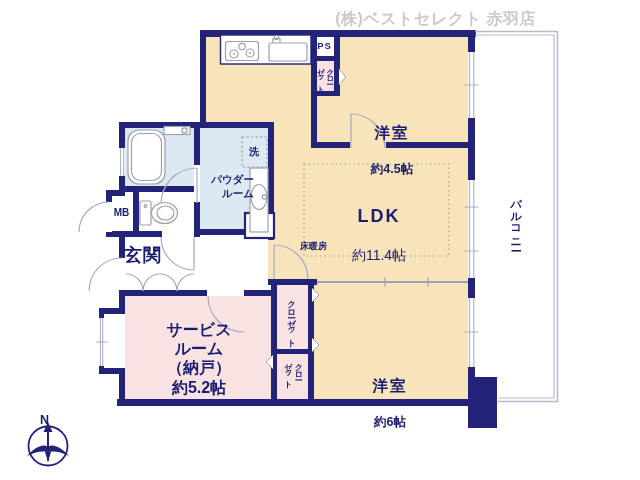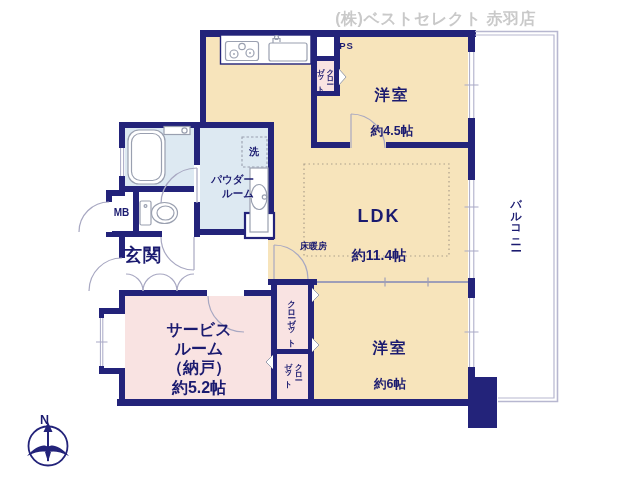--- a/index.html
+++ b/index.html
@@ -8,24 +8,24 @@
     --balcony_line:#b7b7d0; --heating_dots:#ac9f8b; --slide:#9e9eb8;
     --header_gray:#c9c9c9; --fixture:#9aa0b0;
   }
   html,body{margin:0;padding:0;overflow:hidden;background:#fff;}
   body{width:640px;height:480px;position:relative;font-family:"Liberation Sans","DejaVu Sans",sans-serif;}
   .stage{position:absolute;left:12px;top:0;width:532px;height:480px;}
   svg{position:absolute;left:0;top:0;}
   .lbl{position:absolute;color:var(--text);white-space:pre-line;line-height:1.2;}
   .center{text-align:center;}
   .vert{writing-mode:vertical-rl;text-orientation:upright;}
-  .room-name{font-size:15.5px;font-weight:700;letter-spacing:2px;}
+  .room-name{font-size:15.5px;font-weight:700;letter-spacing:2px;margin-top:38px;}
   .room-size{font-size:12.5px;font-weight:600;}
   .ldk-name{font-size:18px;font-weight:700;letter-spacing:2px;}
-  .ldk-size{font-size:14px;font-weight:700;}
+  .ldk-size{font-size:14px;font-weight:400;}
   .wall{fill:var(--wall);}
   .fx{stroke:var(--fixture);fill:none;stroke-width:1.2;}
   .fxw{stroke:var(--fixture);fill:#fff;stroke-width:1.2;}
   .arc{stroke:var(--door_arc);fill:none;stroke-width:1.2;}
   .leaf{stroke:var(--door_arc);stroke-width:1.2;}
   .glass{stroke:var(--glass);stroke-width:1;}
   .chev{stroke:var(--fixture);fill:#fff;stroke-width:1;}
 </style>
 </head>
 <body>
@@ -241,21 +241,21 @@
 （納戸）
 約5.2帖</div>
 
   <div class="lbl center" style="left:186px;top:173px;width:56px;font-size:10.5px;font-weight:700;line-height:1.3;text-align:right;">パウダー
 ルーム</div>
 
   <div class="lbl" style="left:112px;top:245px;font-size:18px;font-weight:700;letter-spacing:1px;">玄関</div>
 
   <div class="lbl center" style="left:97px;top:207px;width:25px;font-size:10px;font-weight:600;">MB</div>
 
-  <div class="lbl center" style="left:302px;top:40px;width:21px;font-size:9.5px;font-weight:600;letter-spacing:1px;margin-left:22px;">PS</div>
+  <div class="lbl center" style="left:302px;top:40px;width:21px;font-size:9.5px;font-weight:600;letter-spacing:1px;">PS</div>
 
   <div class="lbl" style="left:237px;top:146px;font-size:10px;font-weight:600;">洗</div>
 
   <div class="lbl vert" style="left:304px;top:63px;height:29px;font-size:7.5px;font-weight:600;line-height:1.25;">クロー
 ゼット</div>
 
   <div class="lbl vert" style="left:275px;top:294px;height:56px;font-size:8.5px;font-weight:600;">クローゼット</div>
 
   <div class="lbl vert" style="left:270px;top:357px;height:40px;font-size:8px;font-weight:600;line-height:1.3;">クロー
 ゼット</div>

